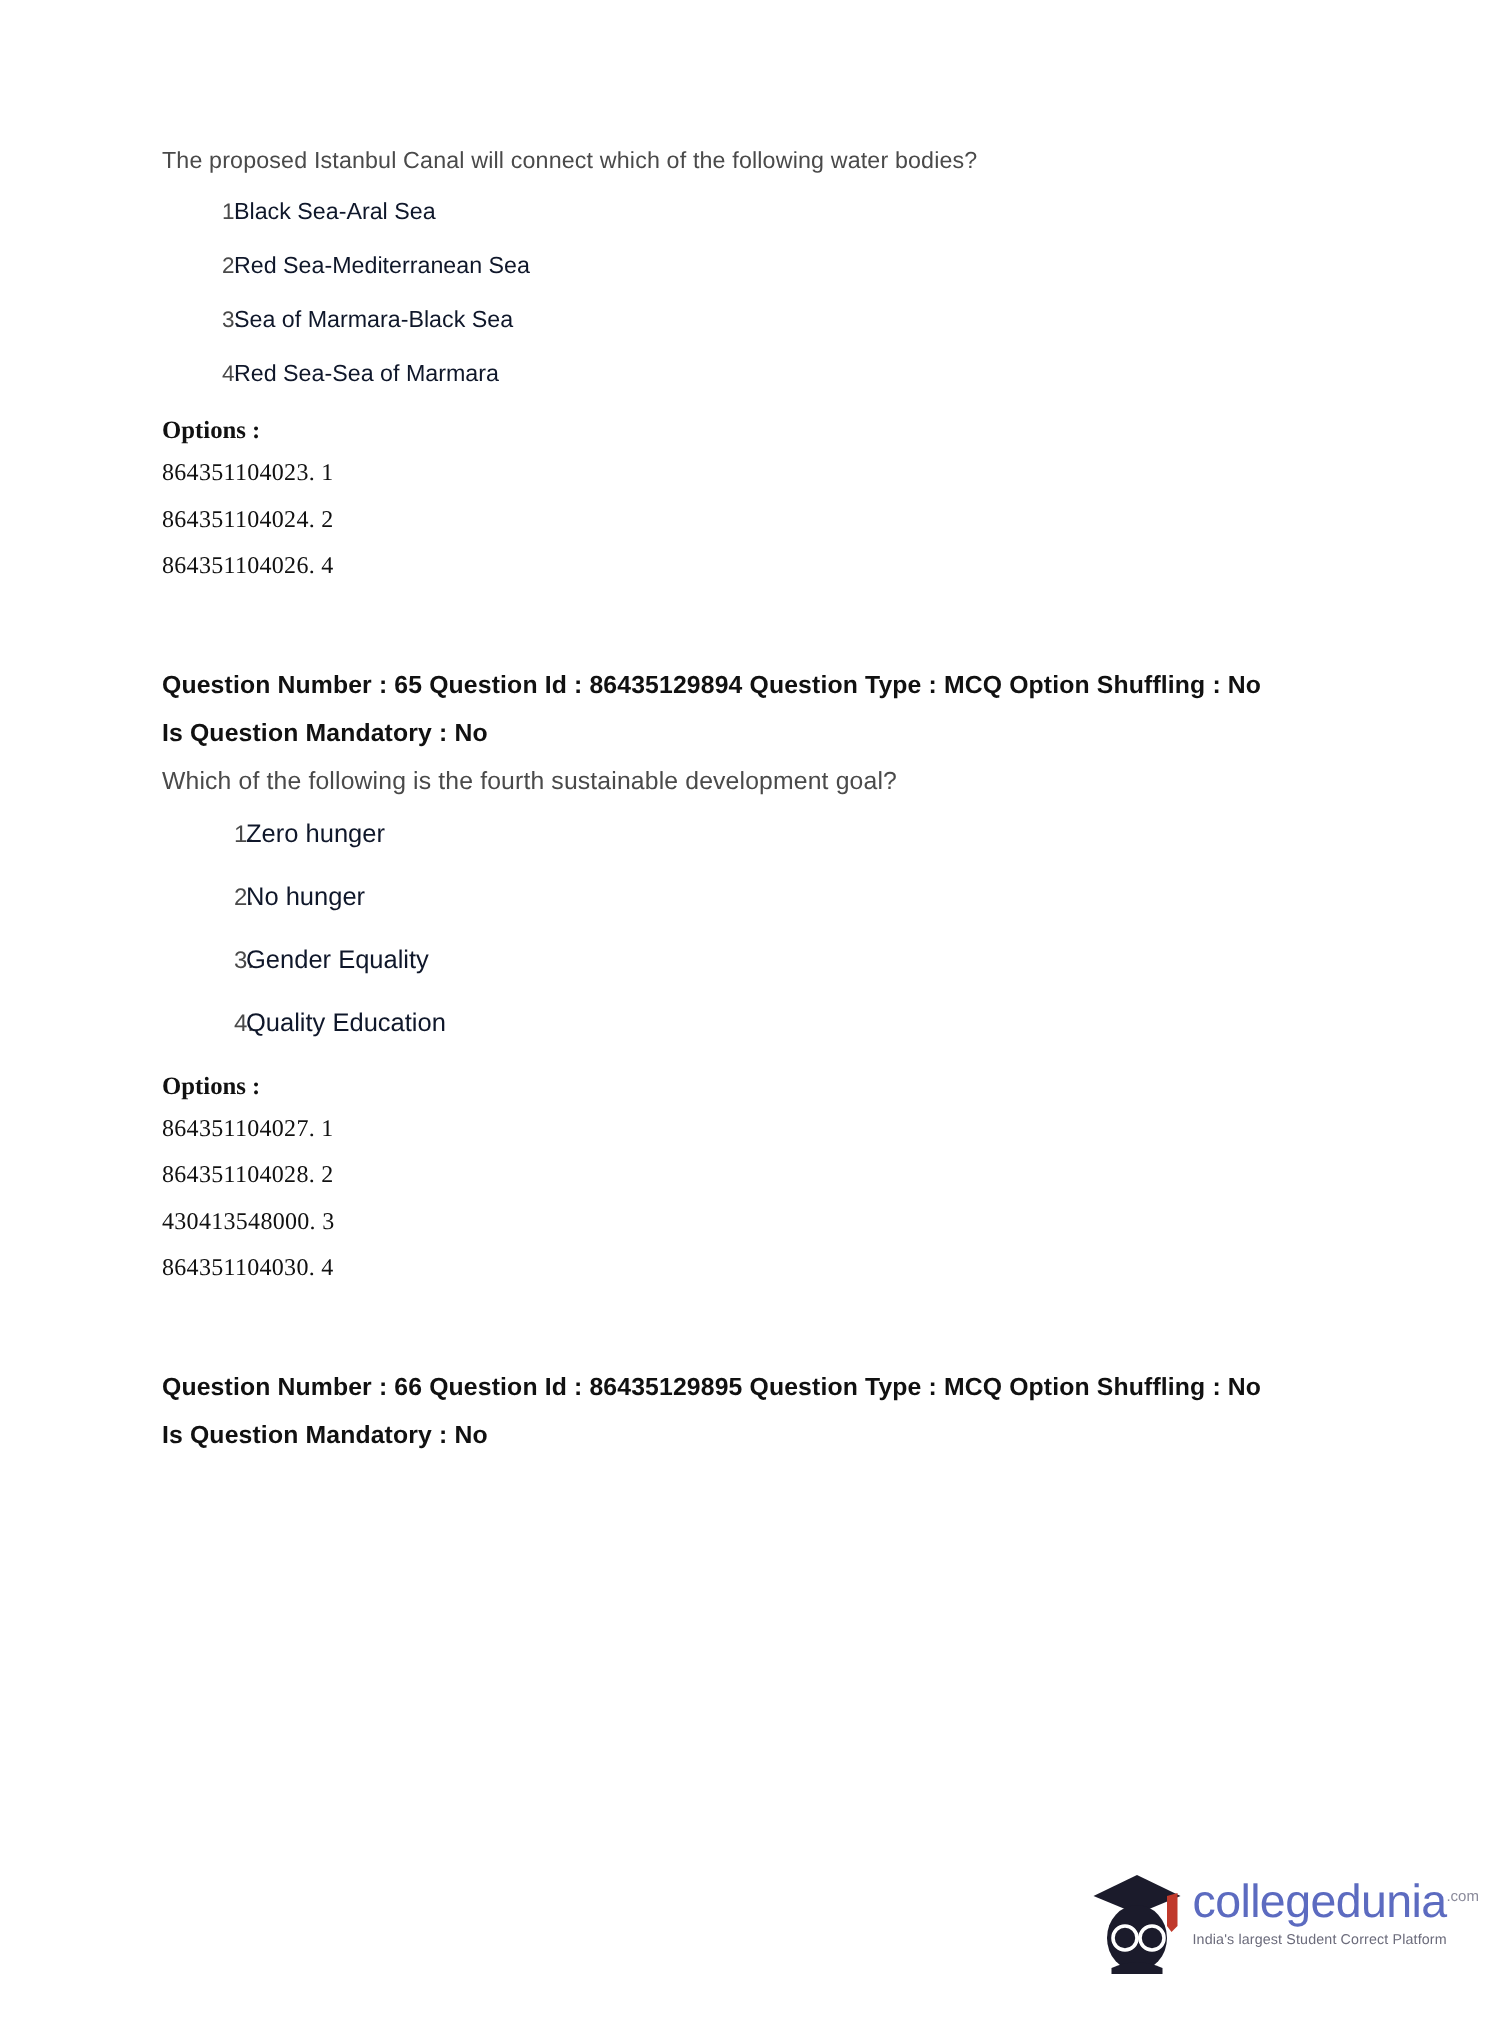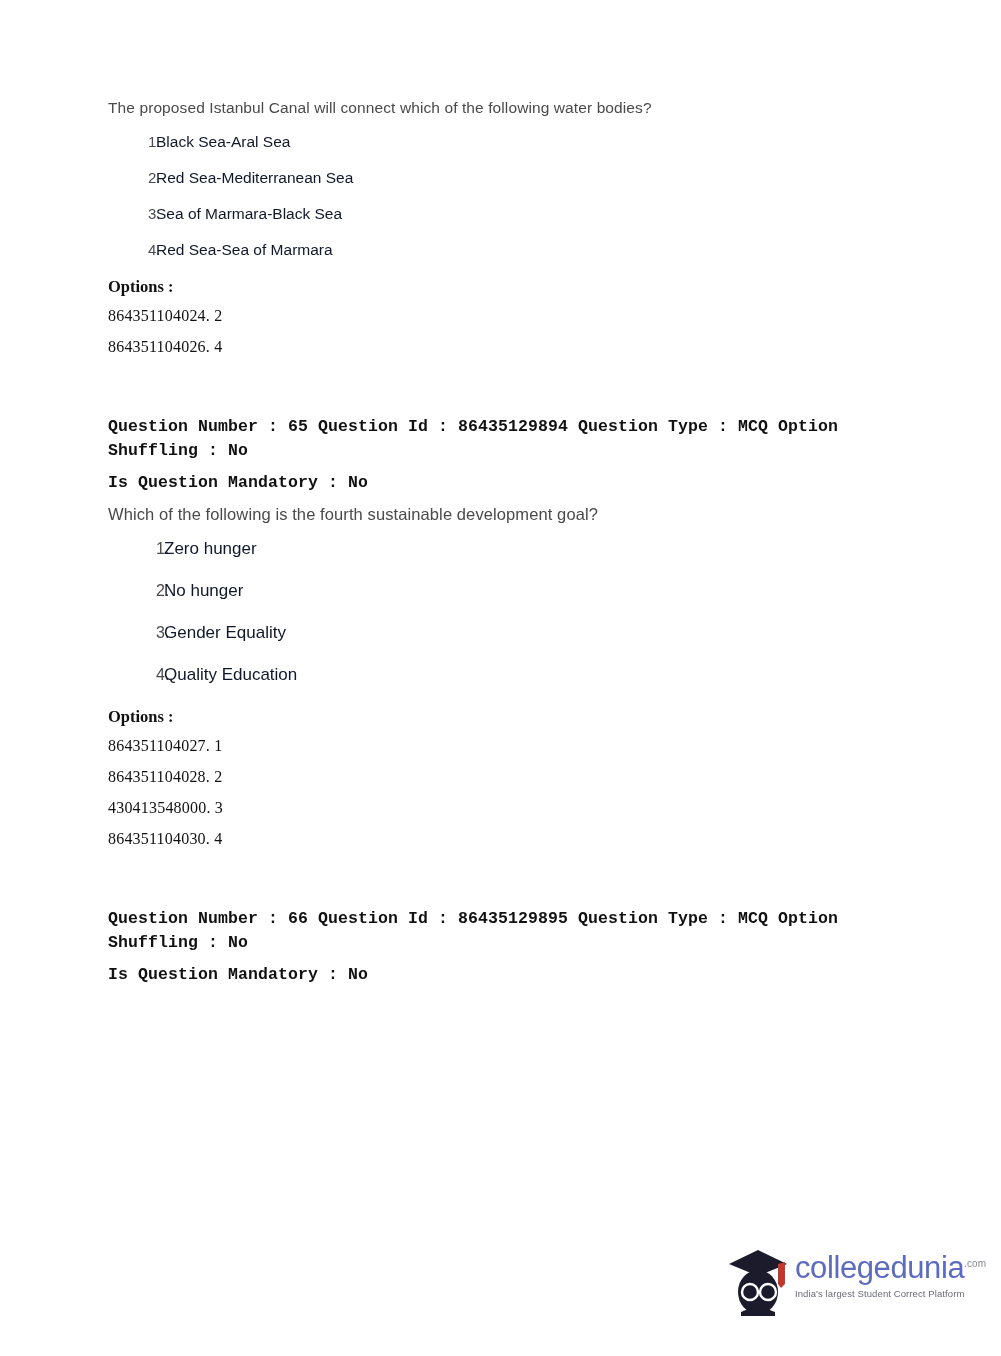--- a/index.html
+++ b/index.html
@@ -71,21 +71,21 @@
   }
   .opt-list.big .opt-row .txt {
     font-size: 17px;
   }
   .opt-list.big .opt-row {
     margin-bottom: 22px;
   }
 
   
   .meta-bold {
-    font-family: Liberation Mono, monospace;
+    font-family: Liberation Sans, sans-serif;
     font-weight: bold;
     font-size: 16.5px;
     color: #111;
     margin: 0 0 8px 0;
     line-height: 1.45;
     letter-spacing: 0.1px;
   }
   .options-label {
     font-family: "Liberation Serif", serif;
     font-weight: bold;
@@ -166,20 +166,21 @@
           <span class="num">3.</span>
           <span class="txt">Sea of Marmara-Black Sea</span>
         </li>
         <li class="opt-row">
           <span class="num">4.</span>
           <span class="txt">Red Sea-Sea of Marmara</span>
         </li>
       </ul>
 
       <p class="options-label">Options :</p>
+      <p class="opt-id">864351104023. 1</p>
       <p class="opt-id">864351104024. 2</p>
       <p class="opt-id">864351104026. 4</p>
     </div>
 
     <div class="block-gap"></div>
 
     <div>
       <p class="meta-bold">Question Number : 65 Question Id : 86435129894 Question Type : MCQ Option Shuffling : No</p>
       <p class="meta-bold">Is Question Mandatory : No</p>
 

